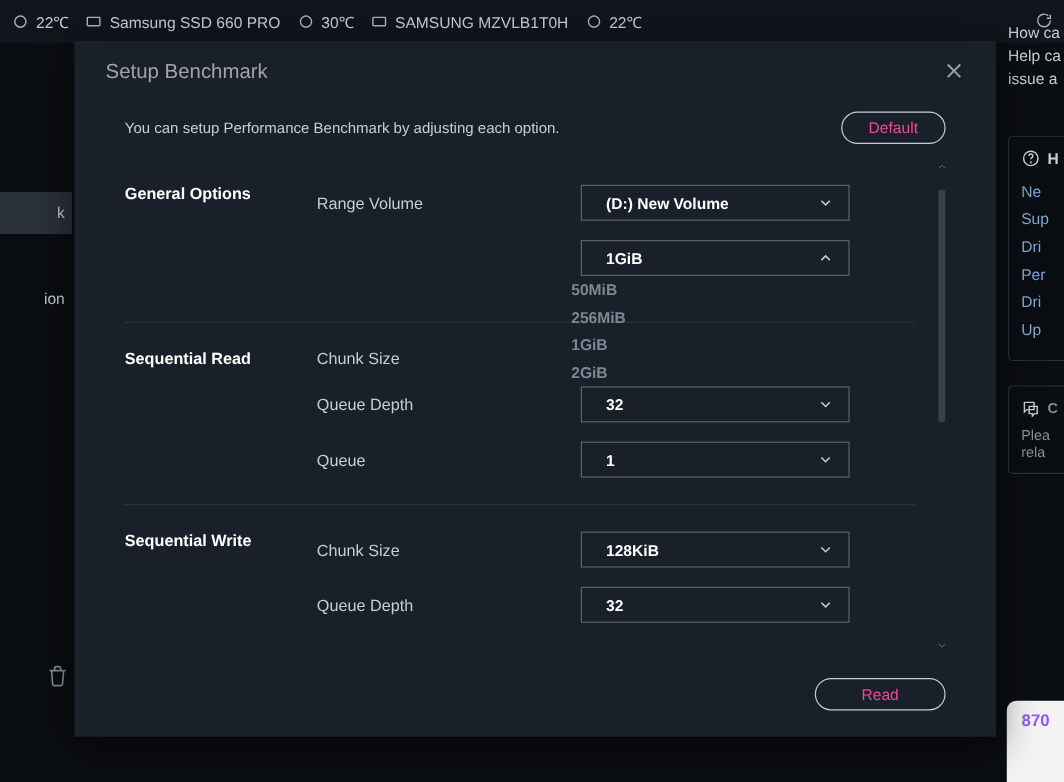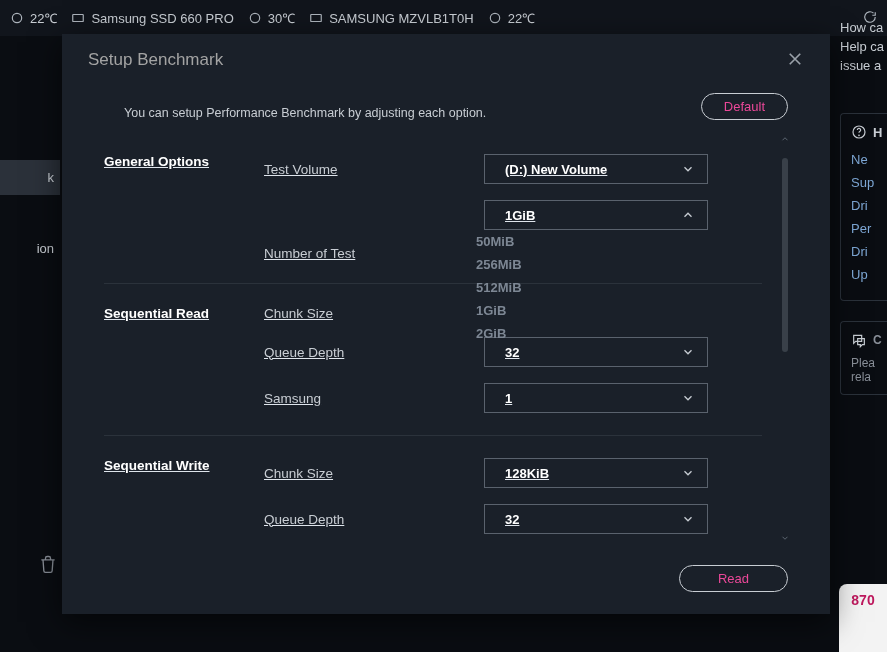--- a/index.html
+++ b/index.html
@@ -77,21 +77,21 @@
     padding: 10px 0 10px 10px;
   }
   .cc-box .hp-head { display: flex; align-items: center; gap: 6px; font-weight: 600; margin-bottom: 8px; }
   .cc-box .hp-head svg { width: 16px; height: 16px; stroke: #c8cdd3; fill: none; stroke-width: 1.8; }
   .cc-box div { color: #8a9099; font-size: 12px; }
   .promo {
     position: absolute;
     right: 0; bottom: 0;
     width: 48px; height: 68px;
     background: #f3f3f3;
-    color: #be185d; font-weight: 700;
+    color: #8b5cf6; font-weight: 700;
     font-size: 14px;
     display: flex;
     align-items: flex-start;
     justify-content: center;
     padding-top: 8px;
     border-radius: 8px 0 0 0;
   }
   
   .modal {
     position: absolute;
@@ -110,43 +110,41 @@
     padding: 16px 26px 12px 26px;
     color: #a3a3a3;
     font-size: 17px;
     font-weight: 500;
   }
   .close-btn { cursor: pointer; }
   .close-btn svg { width: 18px; height: 18px; stroke: #9aa1a9; stroke-width: 2.2; }
   .modal-sub {
     display: flex;
     justify-content: space-between;
-    align-items: flex-end;
+    align-items: center;
     padding: 8px 42px 12px 42px;
     font-size: 12.5px;
     color: #c8cdd3;
-    margin-left: 20px;
   }
   .pill-btn {
     border: 1.5px solid #c8cdd3;
     background: transparent;
     color: #ec4899;
     border-radius: 18px;
     padding: 5px 22px;
     font-size: 13px;
     cursor: pointer;
     font-family: inherit;
   }
   .modal-body {
     position: relative;
     margin: 0 42px 0 42px;
     flex: 1;
     padding: 0 26px 0 0;
     overflow: hidden;
-    text-decoration: underline;
   }
   .section {
     display: grid;
     grid-template-columns: 150px 190px 1fr;
     column-gap: 10px;
     row-gap: 16px;
     border-bottom: 1px solid #2b323b;
     padding: 22px 0 22px 0;
     position: relative;
   }
@@ -339,64 +337,62 @@
           <path d="M6 15l6-6 6 6"></path>
         </svg>
       <div class="thumb"></div>
       <svg class="down" viewBox="0 0 24 24">
           <path d="M6 9l6 6 6-6"></path>
         </svg>
     </div>
 
     <div class="section" style="position:relative;">
       <div class="sec-title">General Options</div>
-      <div class="row-label">Test Volume</div>
+      <div class="row-label">Range Volume</div>
       <div class="select">
         <span>(D:) New Volume</span>
         <svg class="chev" viewBox="0 0 24 24">
             <path d="M6 9l6 6 6-6"></path>
           </svg>
       </div>
 
       <div></div>
       <div class="select open">
         <span>1GiB</span>
         <svg class="chev" viewBox="0 0 24 24">
             <path d="M6 15l6-6 6 6"></path>
           </svg>
       </div>
 
       <div></div>
-      <div class="row-label">Number of Test</div>
 
       <div class="dropdown">
         <div class="opt">50MiB</div>
         <div class="opt">256MiB</div>
-        <div class="opt">512MiB</div>
         <div class="opt">1GiB</div>
         <div class="opt">2GiB</div>
       </div>
     </div>
 
     <div class="section">
       <div class="sec-title">Sequential Read</div>
       <div class="row-label">Chunk Size</div>
       <div></div>
 
       <div></div>
       <div class="row-label">Queue Depth</div>
       <div class="select">
         <span>32</span>
         <svg class="chev" viewBox="0 0 24 24">
             <path d="M6 9l6 6 6-6"></path>
           </svg>
       </div>
 
       <div></div>
-      <div class="row-label">Samsung</div>
+      <div class="row-label">Queue</div>
       <div class="select">
         <span>1</span>
         <svg class="chev" viewBox="0 0 24 24">
             <path d="M6 9l6 6 6-6"></path>
           </svg>
       </div>
     </div>
 
     <div class="section">
       <div class="sec-title">Sequential Write</div>

